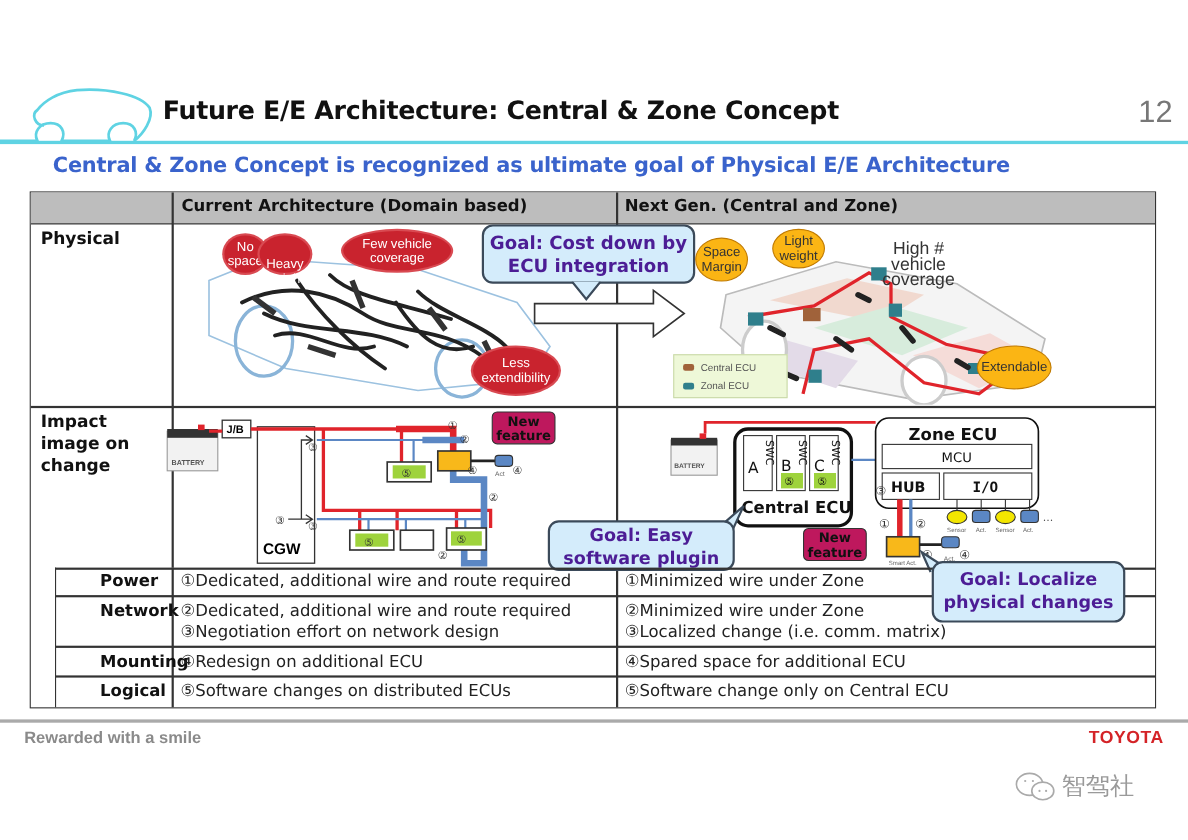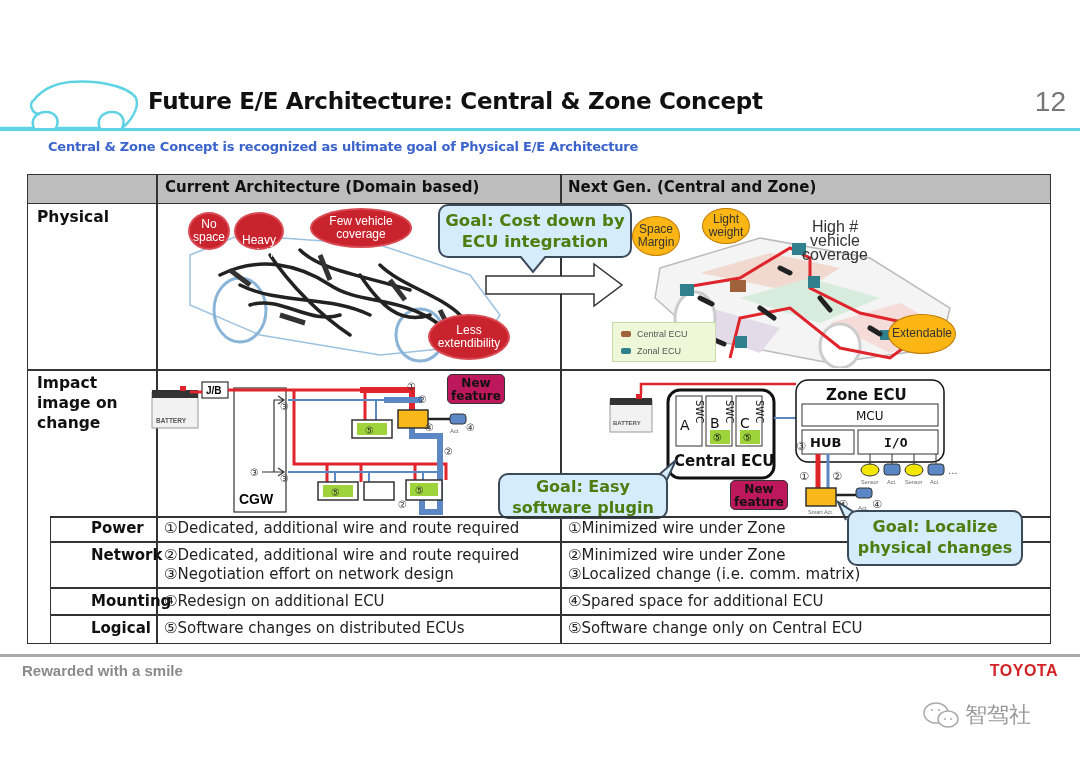--- a/index.html
+++ b/index.html
@@ -2,32 +2,32 @@
 <html><head>
 <meta charset="utf-8">
 <style>
   * { box-sizing: border-box; margin: 0; padding: 0; }
   html, body { width: 1080px; height: 764px; background: #ffffff; overflow: hidden; }
   body { position: relative; font-family: "DejaVu Sans", sans-serif; color: #111; }
   .abs { position: absolute; }
   .title { left: 148px; top: 88px; font-family: "DejaVu Sans", sans-serif; font-weight: bold; font-size: 23px; color: #111; letter-spacing: -0.3px; }
   .pagenum { right: 14px; top: 86px; font-family: "Liberation Sans", sans-serif; font-size: 28px; color: #777; }
   .title-rule { left: 0; top: 128px; width: 1080px; height: 3px; background: #5fd3e3; }
-  .subtitle { left: 48px; top: 139px; font-family: "DejaVu Sans", sans-serif; font-weight: bold; font-size: 13px; color: #3a63cc; letter-spacing: -0.2px; }
+  .subtitle { left: 48px; top: 139px; font-family: "DejaVu Sans", sans-serif; font-weight: bold; font-size: 19px; color: #3a63cc; letter-spacing: -0.2px; }
 
   .tbl-outer { left: 27px; top: 174px; width: 1024px; height: 470px; border: 1.5px solid #333; }
   .hdr { left: 28px; top: 175px; width: 1022px; height: 29px; background: #bdbdbd; border-bottom: 1.5px solid #333; }
   .hdr-cell { top: 178px; font-weight: bold; font-size: 15px; color: #111; }
   .vline { width: 1.5px; background: #333; }
   .hline { height: 1.5px; background: #333; }
   .rowlabel { font-weight: bold; font-size: 15.5px; color: #111; line-height: 20px; }
   .cell-text { font-size: 15px; color: #222; line-height: 19px; white-space: nowrap; }
   .cell-label { font-weight: bold; font-size: 15px; color: #111; margin-left: 32px; }
 
-  .callout { background: #d4ecfb; border: 2px solid #3b4a5a; border-radius: 10px; text-align: center; font-weight: bold; color: #4d7c0f; line-height: 21px; }
+  .callout { background: #d4ecfb; border: 2px solid #3b4a5a; border-radius: 10px; text-align: center; font-weight: bold; color: #4c1d95; line-height: 21px; }
   .newfeat { background: #be185d; border: 1.5px solid #333; border-radius: 5px; font-weight: bold; font-size: 12px; line-height: 13px; text-align: center; color: #111; }
   .cloud-red { background: #c9232e; color: #fff; font-family: "Liberation Sans", sans-serif; font-size: 12px; text-align: center; line-height: 13px; border-radius: 50%; box-shadow: 0 0 0 2px #d94a52; }
   .cloud-yel { background: #fbb514; color: #333; font-family: "Liberation Sans", sans-serif; font-size: 12px; text-align: center; line-height: 13px; border-radius: 50%; border: 1.5px solid #c07a00; }
 
   .footer-rule { left: 0; top: 654px; width: 1080px; height: 3px; background: #aaa; }
   .footer-left { left: 22px; top: 662px; font-family: "Liberation Sans", sans-serif; font-weight: bold; font-size: 15px; color: #8a8a8a; }
   .footer-right { right: 22px; top: 662px; font-family: "Liberation Sans", sans-serif; font-weight: bold; font-size: 16px; color: #d42327; letter-spacing: 0.5px; }
   .watermark { left: 965px; top: 700px; font-size: 22px; color: #9a9a9a; font-family: "DejaVu Sans", sans-serif; }
 </style>
 </head>
@@ -52,21 +52,21 @@
 
 <div class="abs rowlabel" style="left:37px;top:207px">Physical</div>
 
 <svg class="abs" style="left:180px;top:215px" width="330" height="150" viewBox="0 0 330 150">
   <path d="M10 40 L60 20 L200 30 L290 60 L320 100 L300 130 L200 140 L80 120 L10 90 Z" fill="#fff" stroke="#9cc2e0" stroke-width="1.5"></path>
   <ellipse cx="60" cy="95" rx="26" ry="32" fill="none" stroke="#8ab4d8" stroke-width="3"></ellipse>
   <ellipse cx="240" cy="120" rx="24" ry="26" fill="none" stroke="#8ab4d8" stroke-width="3"></ellipse>
   <path d="M40 60 C80 40 120 50 150 70 S220 80 260 110 M60 70 C100 90 150 80 190 100 M90 40 C110 70 140 100 170 120 M120 35 C140 55 180 60 230 75 M70 90 C100 80 130 110 160 100 M180 60 C200 90 220 110 250 100 M200 50 C220 70 260 80 280 100" fill="none" stroke="#222" stroke-width="3.5" stroke-linecap="round"></path>
   <path d="M50 55 l20 15 M140 40 l10 25 M210 65 l15 20 M100 100 l25 8 M260 95 l10 20" fill="none" stroke="#333" stroke-width="5"></path>
 </svg>
-<div class="abs cloud-red" style="left:190px;top:214px;width:38px;height:34px;padding-top:4px">No space</div>
+<div class="abs cloud-red" style="left:204px;top:214px;width:38px;height:34px;padding-top:4px">No space</div>
 <div class="abs cloud-red" style="left:236px;top:214px;width:46px;height:34px;padding-top:20px">Heavy weight</div>
 <div class="abs cloud-red" style="left:312px;top:210px;width:98px;height:36px;padding:5px 12px 0">Few vehicle coverage</div>
 <div class="abs cloud-red" style="left:430px;top:316px;width:78px;height:42px;padding:8px 4px 0">Less extendibility</div>
 
 <div class="abs callout" style="left:438px;top:204px;width:194px;height:54px;font-size:16.5px;padding-top:4px">Goal: Cost down by ECU integration</div>
 <svg class="abs" style="left:518px;top:256px" width="30" height="18" viewBox="0 0 30 18">
   <path d="M2 0 L15 16 L28 0" fill="#d4ecfb" stroke="#3b4a5a" stroke-width="2"></path>
 </svg>
 <svg class="abs" style="left:484px;top:262px" width="142" height="46" viewBox="0 0 142 46">
   <path d="M2 14 H110 V2 L138 23 L110 44 V32 H2 Z" fill="#fff" stroke="#333" stroke-width="1.5"></path>

